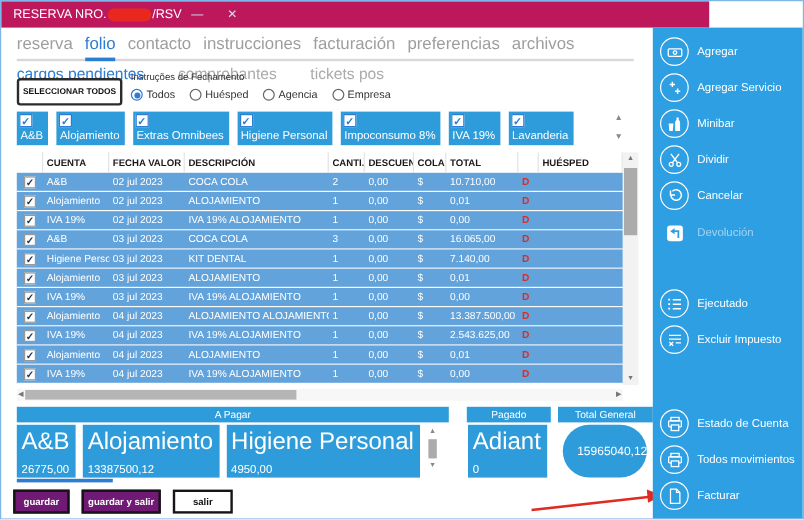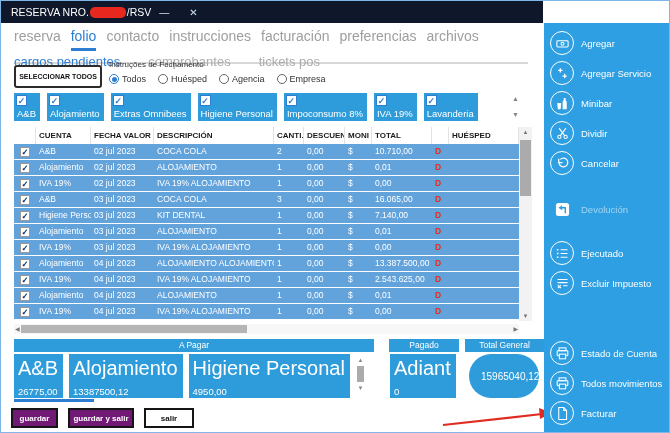--- a/index.html
+++ b/index.html
@@ -1,38 +1,38 @@
 <!DOCTYPE html>
 <html><head>
 <meta charset="utf-8">
 <style>
   * { box-sizing: border-box; margin: 0; padding: 0; }
   html,body { background:#fff; }
   body { font-family: "Liberation Sans", sans-serif; }
   .window { position:relative; width:670px; height:433px; background:#fff; border:1px solid #7EB6E8; overflow:hidden; }
 
   
-  .titlebar { position:absolute; top:0; left:0; width:542px; height:22px; background:#0f172a; display:flex; align-items:center; color:#fff; }
+  .titlebar { position:absolute; top:0; left:0; width:590px; height:22px; background:#be185d; display:flex; align-items:center; color:#fff; }
   .title { margin-left:10px; font-size:10.5px; display:flex; align-items:center; white-space:nowrap; }
   .redaction { display:inline-block; width:36px; height:11px; background:#E8281E; border-radius:5px; margin:0 1px; }
   .tb-menu { margin-left:auto; display:flex; align-items:center; font-size:8.5px; color:#BFDCF7; white-space:nowrap; }
   .tb-menu .menu-item { padding:0 7px; cursor:default; }
   .tb-menu .menu-item + .menu-item { border-left:1px solid #6FAEE3; }
   .win-controls { display:flex; align-items:center; gap:20px; margin:0 10px 0 8px; color:#CBE2F8; font-size:10px; }
 
   
   .sidebar { position:absolute; top:22px; right:0; width:125px; height:411px; background:#2E9FE2; }
   .side-item { position:absolute; left:6px; height:26px; display:flex; align-items:center; gap:7px; color:#fff; font-size:9.5px; white-space:nowrap; cursor:pointer; }
   .side-icon { width:24px; height:24px; border:1.5px solid #fff; border-radius:50%; display:flex; align-items:center; justify-content:center; flex:0 0 auto; }
   .side-icon svg { width:15px; height:15px; }
   .side-item.disabled .side-icon { border-color:transparent; }
   .side-item.disabled .side-label { color:rgba(255,255,255,0.55); }
 
   
-  .tabs { position:absolute; top:27px; left:13px; width:514px; display:flex; gap:10px; font-size:14px; color:#9E9E9E; padding-bottom:18px; border-bottom:2px solid #D8D8D8; }
+  .tabs { position:absolute; top:27px; left:13px; width:514px; display:flex; gap:10px; font-size:14px; color:#9E9E9E; padding-bottom:5px; border-bottom:2px solid #D8D8D8; }
   .tab { position:relative; cursor:pointer; white-space:nowrap; }
   .tab.active { color:#2D7DD2; }
   .tab.active::after { content:""; position:absolute; left:0; right:0; bottom:-7px; height:3px; background:#2D7DD2; }
   .subtabs { position:absolute; top:53px; left:13px; display:flex; gap:28px; font-size:13px; color:#ABABAB; }
   .subtab { cursor:pointer; white-space:nowrap; }
   .subtab.active { color:#2D7DD2; }
 
   
   .select-all-btn { position:absolute; top:64px; left:13px; width:88px; height:23px; background:#fff; border:2px solid #2B2B2B; border-radius:3px; font-size:7px; font-weight:bold; color:#111; font-family:"Liberation Sans",sans-serif; cursor:pointer; }
   .radio-group-label { position:absolute; top:59px; left:108px; font-size:8px; color:#333; }
@@ -194,21 +194,21 @@
   <div class="chip-scroll-down">▼</div>
 
   <div class="grid-table">
     <div class="trow thead">
       <div class="cell"></div>
       <div class="cell">CUENTA</div>
       <div class="cell">FECHA VALOR</div>
       <div class="cell">DESCRIPCIÓN</div>
       <div class="cell">CANTI.</div>
       <div class="cell">DESCUENTO</div>
-      <div class="cell">MONI</div>
+      <div class="cell">COLA</div>
       <div class="cell">TOTAL</div>
       <div class="cell"></div>
       <div class="cell">HUÉSPED</div>
     </div>
     <div class="tbody">
 
         <div class="trow">
           <div class="cell row-check-wrap">
             <span class="row-check">✓</span>
           </div>
@@ -476,21 +476,21 @@
     <div class="side-item" style="top:127px">
       <span class="side-icon">
         <svg viewBox="0 0 24 24" fill="none" stroke="#fff" stroke-width="2">
             <path d="M6 4.5v6h6"></path>
             <path d="M6.5 10.5a7 7 0 1 0 2-5"></path>
           </svg>
       </span>
       <span class="side-label">Cancelar</span>
     </div>
 
-    <div class="side-item disabled" style="top:173px">
+    <div class="side-item disabled" style="top:158px">
       <span class="side-icon">
         <svg viewBox="0 0 24 24">
             <rect x="1.5" y="1.5" width="21" height="21" rx="4" fill="#fff"></rect>
             <path d="M16.5 18V9h-6" stroke="#2E9FE2" stroke-width="2.4" fill="none"></path>
             <polygon points="5.5,9 11.5,5 11.5,13" fill="#2E9FE2"></polygon>
           </svg>
       </span>
       <span class="side-label">Devolución</span>
     </div>
 

